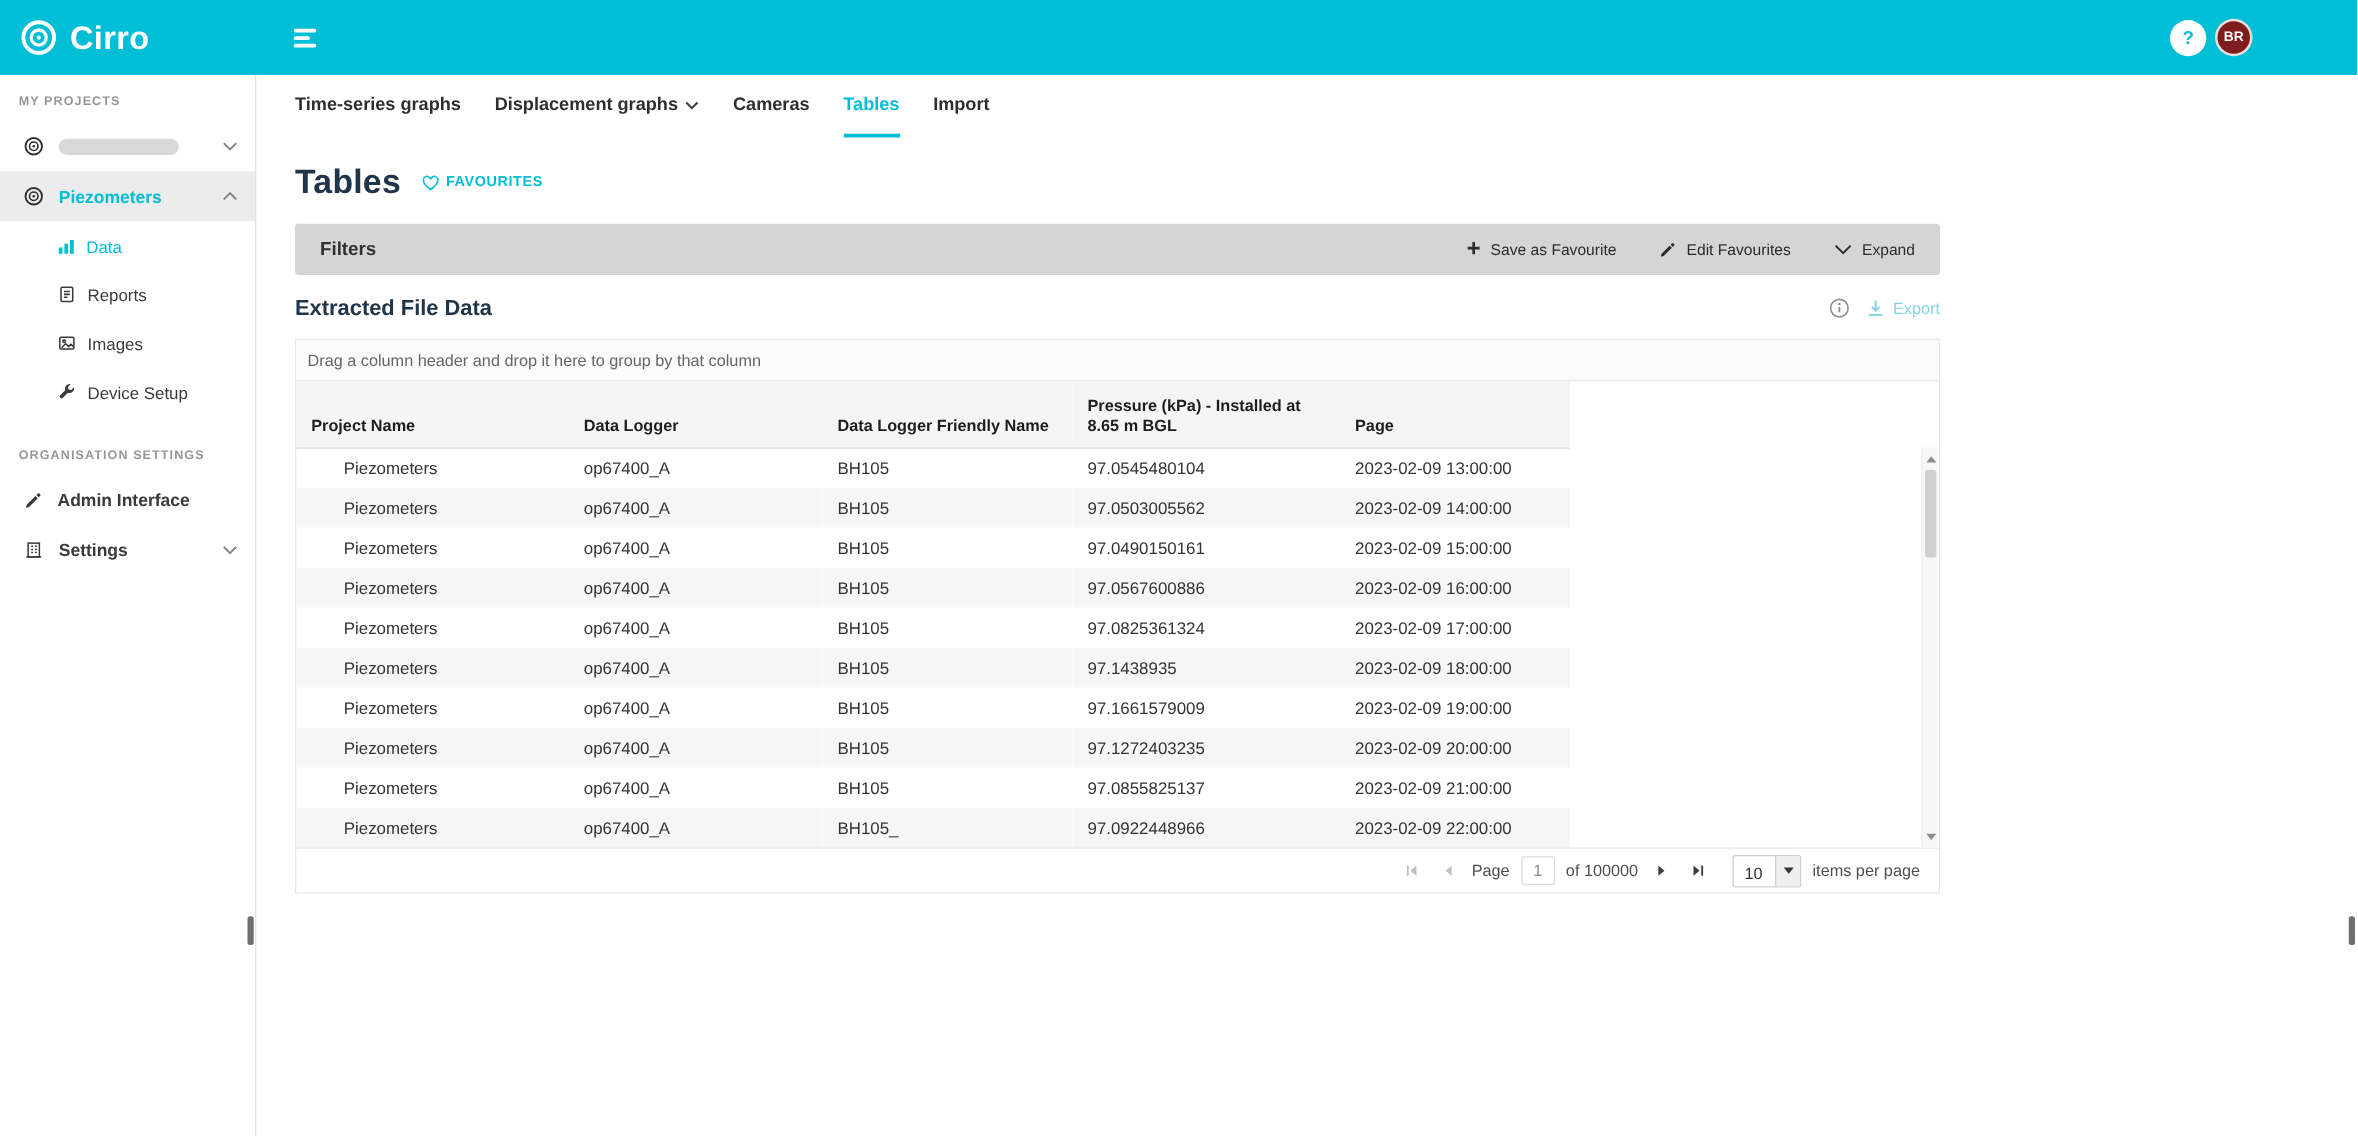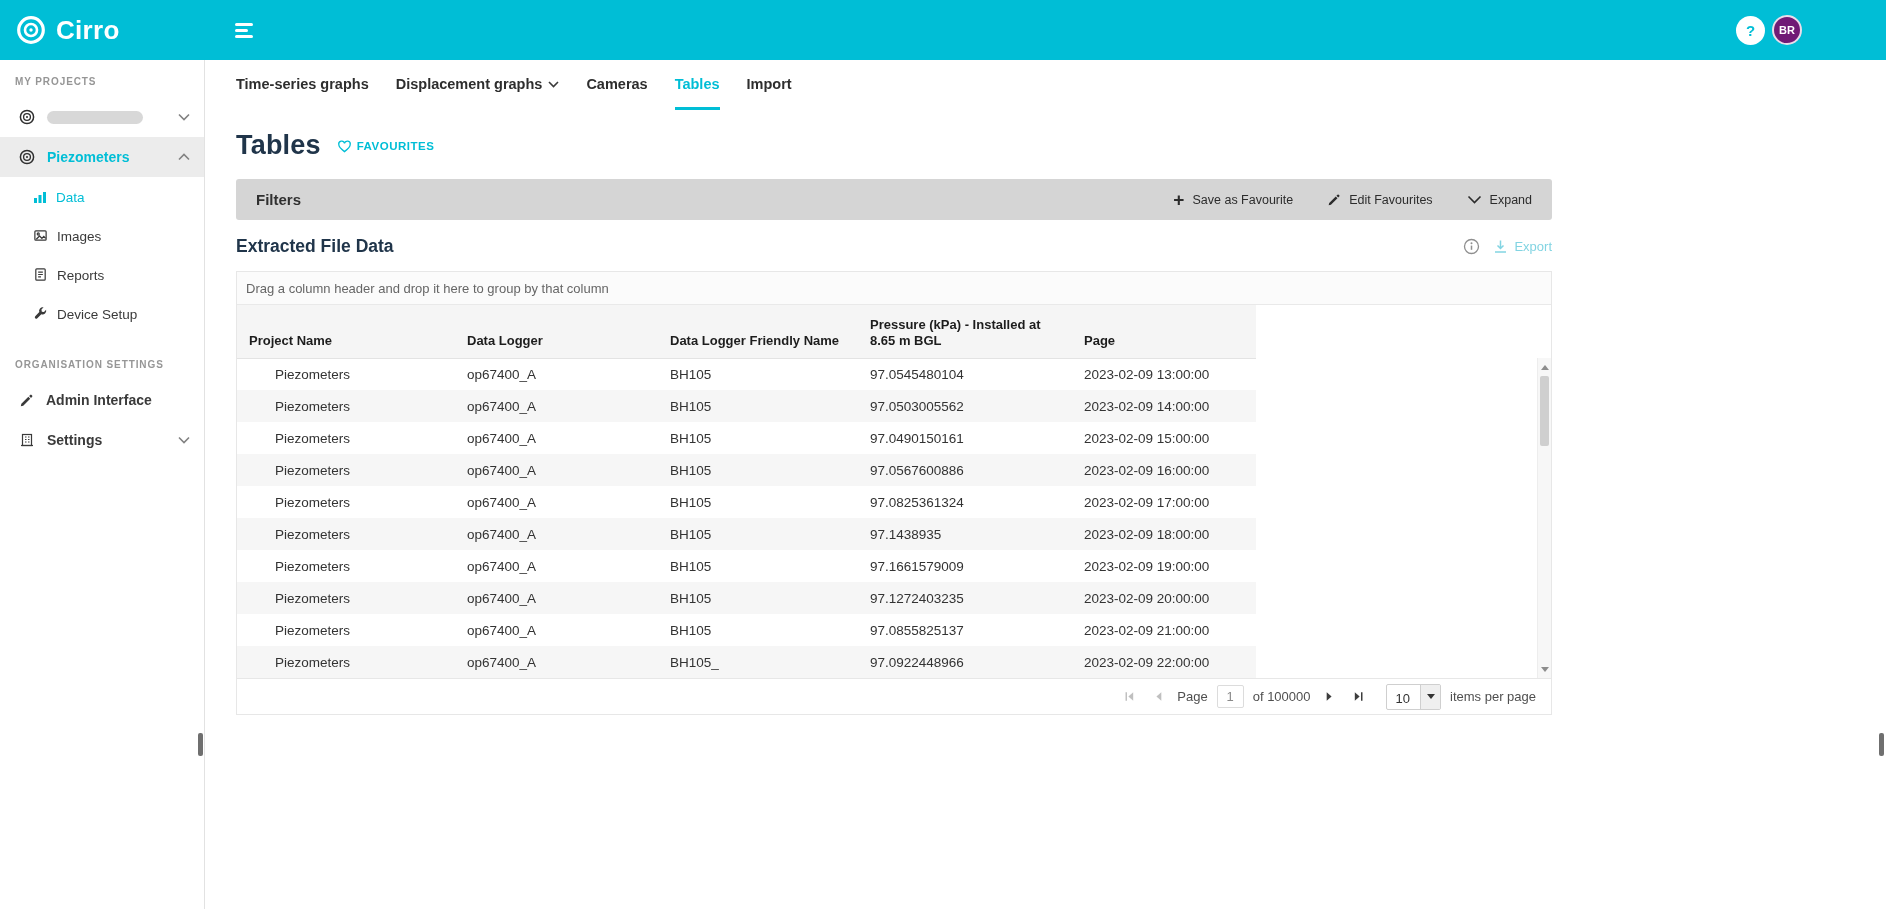--- a/index.html
+++ b/index.html
@@ -19,32 +19,32 @@
   .brand{display:flex;align-items:center;gap:10px;padding-left:16px;width:205px;flex:0 0 auto;}
   .brand-name{font-size:26px;font-weight:700;letter-spacing:.3px;}
   .hamburger{margin-left:24px;display:flex;padding:6px;}
   .hb-icon{display:flex;flex-direction:column;gap:3px;}
   .hb-icon i{display:block;height:3px;border-radius:2px;background:#fff;}
   .hb-icon i:nth-child(1){width:18px;}
   .hb-icon i:nth-child(2){width:13px;}
   .hb-icon i:nth-child(3){width:18px;}
   .topbar-right{margin-left:auto;margin-right:84px;display:flex;align-items:center;gap:7px;}
   .help-btn{width:29px;height:29px;border-radius:50%;background:#fff;color:var(--accent);font-weight:700;font-size:15px;display:flex;align-items:center;justify-content:center;}
-  .avatar{width:30px;height:30px;border-radius:50%;background:#701a75;color:#fff;font-weight:700;font-size:11px;display:flex;align-items:center;justify-content:center;border:2px solid rgba(255,255,255,.85);}
+  .avatar{width:30px;height:30px;border-radius:50%;background:#7f1d1d;color:#fff;font-weight:700;font-size:11px;display:flex;align-items:center;justify-content:center;border:2px solid rgba(255,255,255,.85);}
 
   
   .sidebar{position:absolute;top:60px;left:0;width:205px;height:849px;background:#fff;border-right:1px solid #e2e2e2;}
   .side-label{font-size:10px;font-weight:700;color:#969696;letter-spacing:.9px;padding:16px 16px 10px 15px;}
   .side-label.org{padding-top:26px;}
   .side-item{display:flex;align-items:center;height:40px;padding:0 14px 0 19px;gap:12px;font-size:14px;font-weight:700;color:#3a3a3a;cursor:pointer;}
   .side-item .chev{margin-left:auto;display:flex;}
   .side-item.active-row{background:#ececec;}
   .accent-text{color:var(--accent);}
   .redacted-pill{width:96px;height:13px;border-radius:7px;background:#d8d8d8;}
-  .side-sub{display:flex;align-items:center;height:39px;padding-left:33px;gap:9px;font-size:13.5px;font-weight:400;color:#3a3a3a;cursor:pointer;}
+  .side-sub{display:flex;align-items:center;height:39px;padding-left:46px;gap:9px;font-size:13.5px;font-weight:400;color:#3a3a3a;cursor:pointer;}
   .side-sub .lbl{padding-top:1px;}
   .sidebar-thumb{position:absolute;top:673px;right:1px;width:5px;height:23px;background:#6f6f6f;border-radius:2px;}
 
   
   .main{position:absolute;top:60px;left:206px;right:0;bottom:0;overflow:hidden;background:#fff;}
   .content{margin-left:30px;width:1316px;}
   .tabs{display:flex;gap:27px;margin-top:16px;}
   .tab{font-size:14.5px;font-weight:700;color:#2e2e2e;padding-bottom:15px;display:flex;align-items:center;gap:6px;border-bottom:3px solid transparent;}
   .tab.active{color:var(--accent);border-bottom-color:var(--accent);}
   .title-row{display:flex;align-items:center;gap:16px;margin-top:20px;}
@@ -162,36 +162,36 @@
             <rect x="10" y="2" width="3" height="11"></rect>
           </svg>
       </span>
       <span class="lbl accent-text">Data</span>
     </div>
 
 
     <div class="side-sub">
       <span>
         <svg width="15" height="15" viewBox="0 0 16 16" fill="none" stroke="#3a3a3a" stroke-width="1.3">
+            <rect x="3" y="2" width="10" height="12" rx="1"></rect>
+            <path d="M5.5 5.5h5M5.5 8h5M5.5 10.5h3"></path>
+          </svg>
+      </span>
+      <span class="lbl">Reports</span>
+    </div>
+
+    <div class="side-sub">
+      <span>
+        <svg width="15" height="15" viewBox="0 0 16 16" fill="none" stroke="#3a3a3a" stroke-width="1.3">
             <rect x="2" y="3" width="12" height="10" rx="1"></rect>
             <circle cx="5.6" cy="6.4" r="1.1"></circle>
             <path d="M3.5 12 7 8.5l2.5 2.5 2-2 2 2"></path>
           </svg>
       </span>
       <span class="lbl">Images</span>
-    </div>
-
-    <div class="side-sub">
-      <span>
-        <svg width="15" height="15" viewBox="0 0 16 16" fill="none" stroke="#3a3a3a" stroke-width="1.3">
-            <rect x="3" y="2" width="10" height="12" rx="1"></rect>
-            <path d="M5.5 5.5h5M5.5 8h5M5.5 10.5h3"></path>
-          </svg>
-      </span>
-      <span class="lbl">Reports</span>
     </div>
 
     <div class="side-sub">
       <span>
         <svg width="15" height="15" viewBox="0 0 16 16">
             <path d="M14 4.1a3.9 3.9 0 0 1-5.1 4.6L4.6 13a1.55 1.55 0 1 1-2.2-2.2l4.3-4.3A3.9 3.9 0 0 1 11.3 1.4L9 3.7l.4 2.3 2.3.4L14 4.1z" fill="#3a3a3a"></path>
           </svg>
       </span>
       <span class="lbl">Device Setup</span>
     </div>

